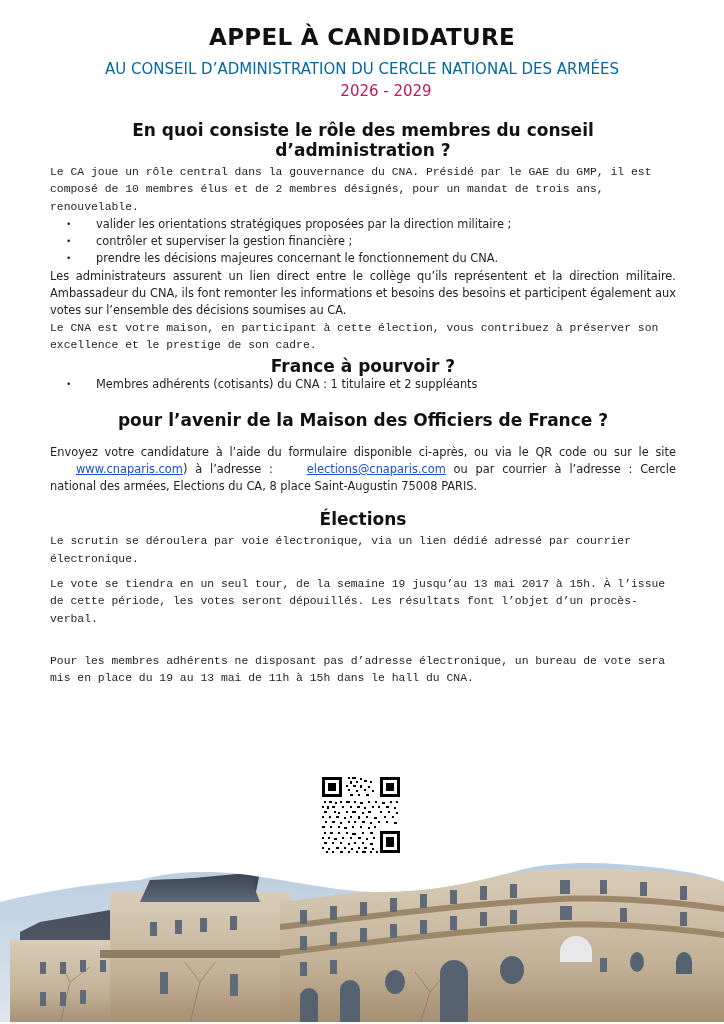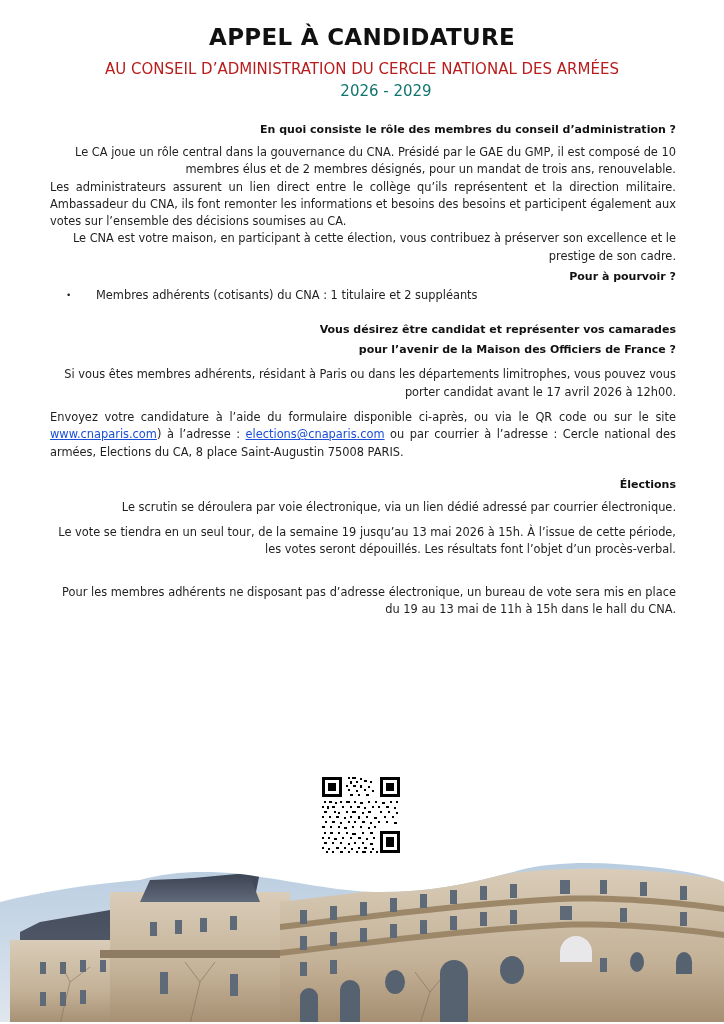--- a/index.html
+++ b/index.html
@@ -5,44 +5,44 @@
   * { margin: 0; padding: 0; box-sizing: border-box; }
   html, body { width: 724px; height: 1024px; background: #ffffff; overflow: hidden; }
   body { position: relative; font-family: "DejaVu Sans", sans-serif; color: #1a1a1a; }
 
   .title {
     position: absolute; left: 0; top: 24px; width: 724px; text-align: center;
     font-family: "DejaVu Sans", sans-serif; font-weight: bold; font-size: 23px; letter-spacing: 0.3px; color: #111;
   }
   .subtitle {
     position: absolute; left: 0; top: 60px; width: 724px; text-align: center;
-    font-size: 15px; color: #b91c1c; letter-spacing: 0px;
+    font-size: 15px; color: #0369a1; letter-spacing: 0px;
   }
   .years {
     position: absolute; left: 0; top: 82px; width: 724px; text-align: center;
-    font-size: 15px; color: #0f766e; padding-left: 48px;
+    font-size: 15px; color: #be185d; padding-left: 48px;
   }
 
   .content {
     position: absolute; left: 50px; top: 120px; width: 626px;
     font-size: 11.4px; line-height: 17.3px; color: #1f1f1f;
   }
   .h2 {
-    text-align: right; font-weight: bold; font-size: 11px; line-height: 20px; color: #111;
-  }
-  .p { text-align: right; }
+    text-align: center; font-weight: bold; font-size: 17px; line-height: 20px; color: #111;
+  }
+  .p { text-align: left; font-family: Liberation Mono, monospace; }
   .justify { text-align: justify; }
   .gap { height: 8px; }
   ul.bullets { list-style: none; padding-left: 0; }
   ul.bullets li { position: relative; padding-left: 46px; }
   ul.bullets li::before {
     content: "•"; position: absolute; left: 16px; top: 0; font-size: 9px;
   }
   .u { text-decoration: underline; }
-  a.link { color: #1a4fd6; text-decoration: underline; }
+  a.link { color: #1a4fd6; text-decoration: underline; margin-left: 26px; }
 
   .qr {
     position: absolute; left: 320px; top: 775px; width: 82px; height: 80px;
   }
 
   .building {
     position: absolute; left: 0; top: 862px; width: 724px; height: 162px;
   }
 </style>
 </head>
@@ -52,43 +52,46 @@
   <div class="title">APPEL À CANDIDATURE</div>
   <div class="subtitle">AU CONSEIL D’ADMINISTRATION DU CERCLE NATIONAL DES ARMÉES</div>
   <div class="years">2026 - 2029</div>
 </div>
 
 <div class="content">
 
   <div class="h2">En quoi consiste le rôle des membres du conseil d’administration ?</div>
   <div style="height:4px"></div>
   <div class="p">Le CA joue un rôle central dans la gouvernance du CNA. Présidé par le GAE du GMP, il est composé de 10 membres élus et de 2 membres désignés, pour un mandat de trois ans, renouvelable.</div>
+  <ul class="bullets">
+    <li>valider les orientations stratégiques proposées par la direction militaire ;</li>
+    <li>contrôler et superviser la gestion financière ;</li>
+    <li>prendre les décisions majeures concernant le fonctionnement du CNA.</li>
+  </ul>
   <div class="justify">Les administrateurs assurent un lien direct entre le collège qu’ils représentent et la direction militaire. Ambassadeur du CNA, ils font remonter les informations et besoins des besoins et participent également aux votes sur l’ensemble des décisions soumises au CA.</div>
   <div class="p">Le CNA est votre maison, en participant à cette élection, vous contribuez à préserver son excellence et le prestige de son cadre.</div>
 
   <div style="height:2px"></div>
-  <div class="h2">Pour à pourvoir ?</div>
+  <div class="h2">France à pourvoir ?</div>
   <ul class="bullets">
     <li>Membres adhérents (cotisants) du CNA : 1 titulaire et 2 suppléants</li>
   </ul>
 
   <div style="height:16px"></div>
-  <div class="h2">Vous désirez être candidat et représenter vos camarades</div>
   <div class="h2">pour l’avenir de la Maison des Officiers de France ?</div>
   <div style="height:6px"></div>
-  <div class="p">Si vous êtes membres adhérents, résidant à Paris ou dans les départements limitrophes, vous pouvez vous porter candidat avant le 17 avril 2026 à 12h00.</div>
   <div class="gap"></div>
   <div class="justify"><span>Envoyez votre candidature à l’aide du formulaire disponible ci-après, ou via le QR code ou sur le site </span><a class="link" href="#">www.cnaparis.com</a><span>) à l’adresse : </span><a class="link" href="#">elections@cnaparis.com</a><span> ou par courrier à l’adresse : Cercle national des armées, Elections du CA, 8 place Saint-Augustin 75008 PARIS.</span></div>
 
   <div style="height:14px"></div>
   <div class="h2">Élections</div>
   <div style="height:4px"></div>
   <div class="p">Le scrutin se déroulera par voie électronique, via un lien dédié adressé par courrier électronique.</div>
   <div class="gap"></div>
-  <div class="p">Le vote se tiendra en un seul tour, de la semaine 19 jusqu’au 13 mai 2026 à 15h. À l’issue de cette période, les votes seront dépouillés. Les résultats font l’objet d’un procès-verbal.</div>
+  <div class="p">Le vote se tiendra en un seul tour, de la semaine 19 jusqu’au 13 mai 2017 à 15h. À l’issue de cette période, les votes seront dépouillés. Les résultats font l’objet d’un procès-verbal.</div>
   <div style="height:25px"></div>
   <div class="p">Pour les membres adhérents ne disposant pas d’adresse électronique, un bureau de vote sera mis en place du 19 au 13 mai de 11h à 15h dans le hall du CNA.</div>
 </div>
 
 <svg class="qr" viewBox="0 0 82 80" xmlns="http://www.w3.org/2000/svg">
   <rect x="0" y="0" width="82" height="80" fill="#fff"></rect>
 
   <rect x="2" y="2" width="20" height="20" fill="#000"></rect>
   <rect x="5" y="5" width="14" height="14" fill="#fff"></rect>
   <rect x="8" y="8" width="8" height="8" fill="#000"></rect>

